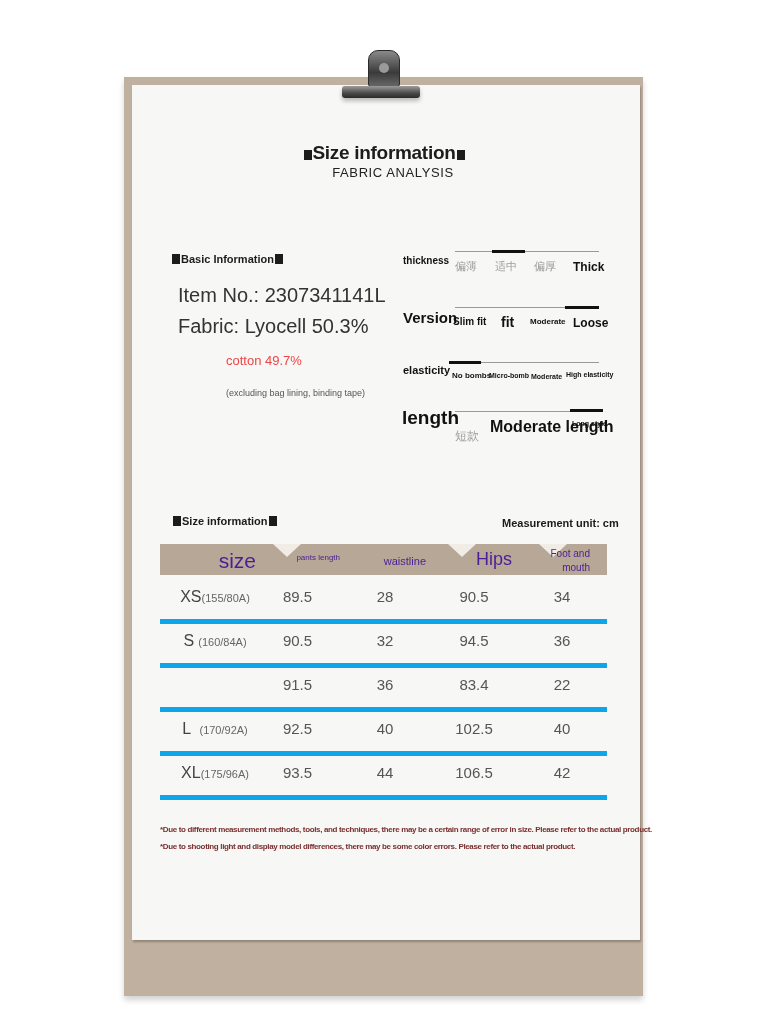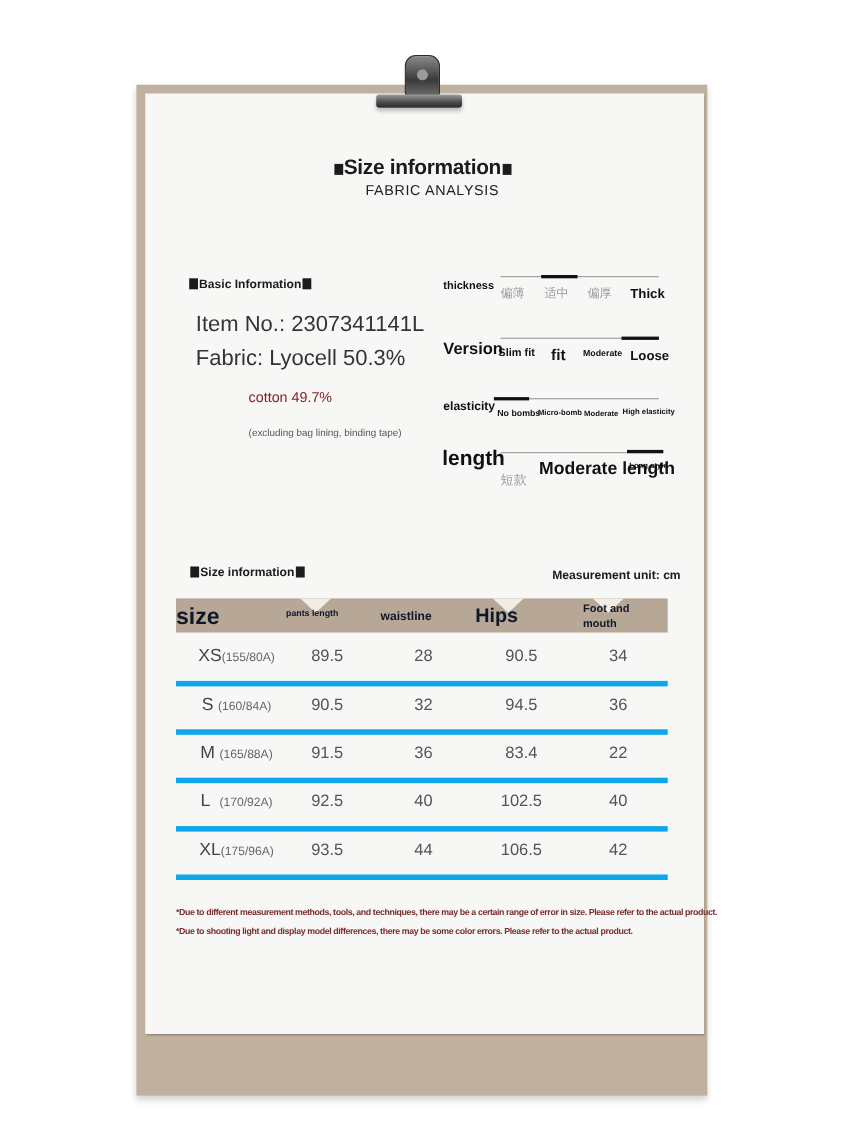--- a/index.html
+++ b/index.html
@@ -37,35 +37,35 @@
 
   .abs { position:absolute; white-space:nowrap; }
 
   .title { left:0; width:768px; text-align:center; top:142px; font-size:19px; color:#1c1c1c; font-weight:bold; letter-spacing:-0.3px; }
   .subtitle { left:15px; width:756px; text-align:center; top:165px; font-size:13px; color:#222; letter-spacing:0.6px; }
 
   .sec-label { font-size:11px; color:#1c1c1c; font-weight:bold; }
   .mark { display:inline-block; width:8px; height:10px; background:#1c1c1c; vertical-align:-1px; margin:0 1px; }
 
   .item-line { font-size:20px; color:#333; }
-  .small-line { font-size:13px; color:#7f1d1d; }
+  .small-line { font-size:13px; color:#ef4444; }
   .tiny-line { font-size:9px; color:#555; }
 
   .attr-label { color:#111; font-weight:bold; }
   .track { position:absolute; height:1px; background:#9a9a9a; }
   .track-active { position:absolute; height:3px; background:#111; }
   .opt { position:absolute; white-space:nowrap; color:#111; font-weight:bold; }
   .opt.cjk { color:#9b9b9b; font-weight:normal; }
 
   .thead {
     position:absolute; left:160px; top:544px; width:447px; height:31px;
     background:#b7a796;
   }
   .notch { position:absolute; top:0; width:0; height:0; border-left:14px solid transparent; border-right:14px solid transparent; border-top:13px solid #f1ece6; }
-  .th { position:absolute; color:#0f172a; font-weight:bold; text-align:left; }
+  .th { position:absolute; color:#4c1d95; font-weight:normal; text-align:right; }
 
   .row { position:absolute; left:160px; width:447px; height:44px; border-bottom:5px solid #0ea5e9; }
   .cell { position:absolute; top:0; height:44px; line-height:44px; color:#555; font-size:15px; text-align:center; }
   .size-name { font-size:16px; color:#444; }
   .size-spec { font-size:11px; color:#666; }
 
   .note { font-size:8px; color:#7a2e2e; font-weight:bold; }
 </style>
 </head>
 <body>
@@ -147,21 +147,20 @@
   <div class="cell" style="left:372px; width:60px;">34</div>
 </div>
 <div class="row" style="top:619px;">
   <div class="cell" style="left:0; width:110px;"><span class="size-name">S</span>&nbsp;<span class="size-spec">(160/84A)</span></div>
   <div class="cell" style="left:110px; width:55px;">90.5</div>
   <div class="cell" style="left:195px; width:60px;">32</div>
   <div class="cell" style="left:283px; width:62px;">94.5</div>
   <div class="cell" style="left:372px; width:60px;">36</div>
 </div>
 <div class="row" style="top:663px;">
-  <div class="cell" style="left:0; width:110px;"><span class="size-name">M</span>&nbsp;<span class="size-spec">(165/88A)</span></div>
   <div class="cell" style="left:110px; width:55px;">91.5</div>
   <div class="cell" style="left:195px; width:60px;">36</div>
   <div class="cell" style="left:283px; width:62px;">83.4</div>
   <div class="cell" style="left:372px; width:60px;">22</div>
 </div>
 <div class="row" style="top:707px;">
   <div class="cell" style="left:0; width:110px;"><span class="size-name">L</span>&nbsp;&nbsp;<span class="size-spec">(170/92A)</span></div>
   <div class="cell" style="left:110px; width:55px;">92.5</div>
   <div class="cell" style="left:195px; width:60px;">40</div>
   <div class="cell" style="left:283px; width:62px;">102.5</div>

